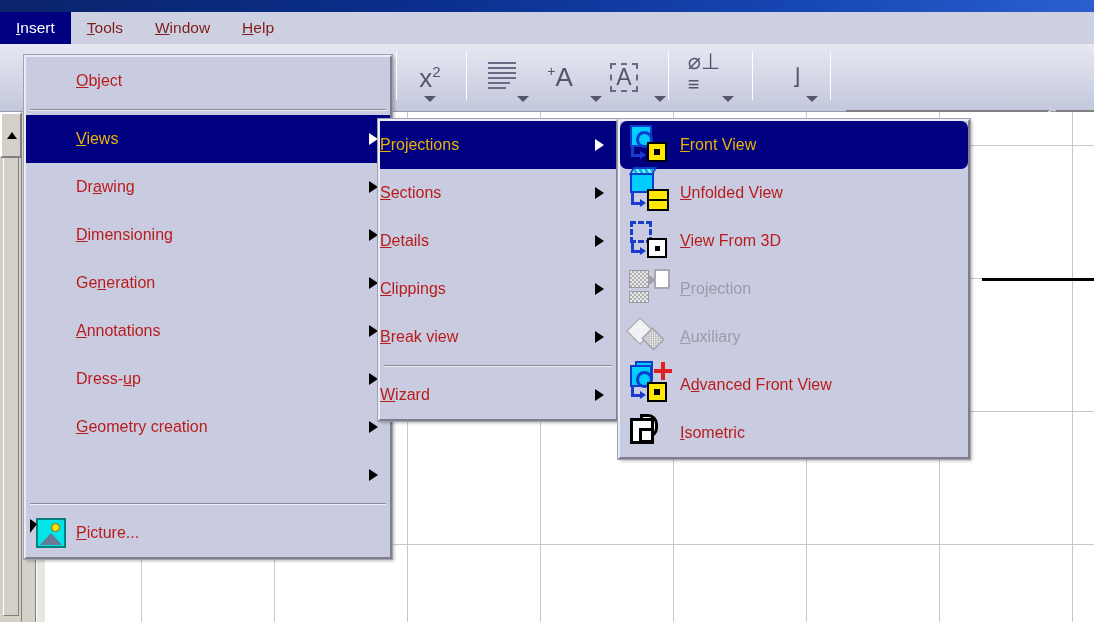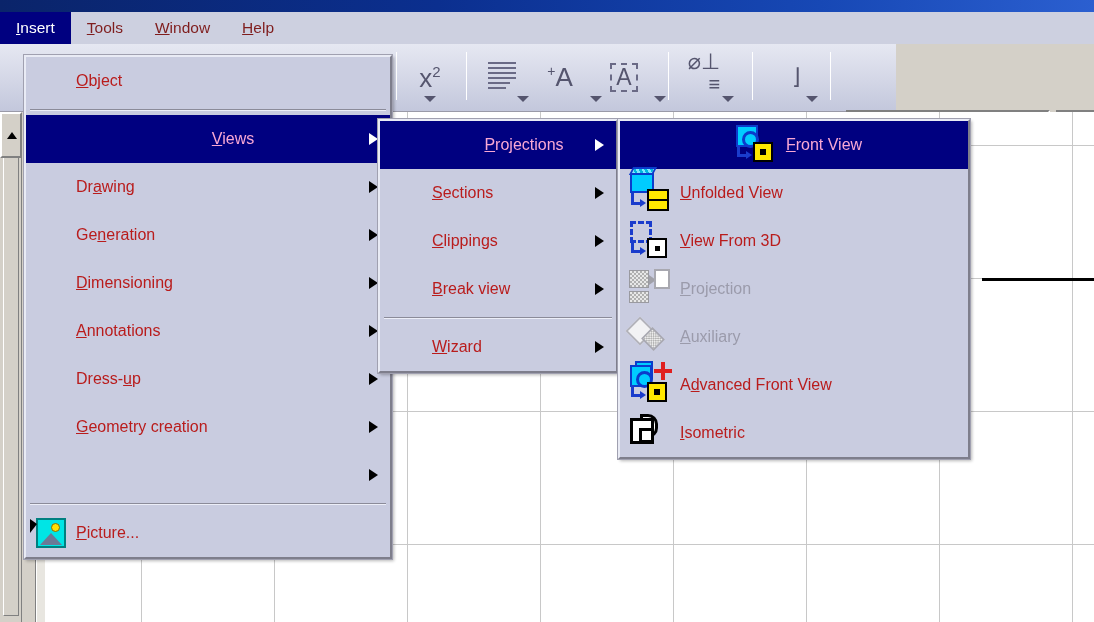--- a/index.html
+++ b/index.html
@@ -33,24 +33,23 @@
     height: 32px; line-height: 32px;
     padding: 0 16px;
     font-size: 15.5px; color: #7f1d1d;
     white-space: nowrap;
   }
   .menubar-item.active { background: #000080; color: #ffffff; }
   .menubar-item u { text-decoration: underline; }
 
   
   .toolbar {
-    position: absolute; left: 0; top: 44px; width: 896px; height: 68px;
+    position: absolute; left: 0; top: 44px; width: 1094px; height: 68px;
     background: linear-gradient(to bottom, #e6e8f2 0%, #d3d6e6 55%, #c3c7dc 100%);
     border-bottom: 1px solid #9a9aa8;
-    text-align: right;
   }
   .tb-sep {
     position: absolute; top: 8px; width: 1px; height: 48px;
     background: #8e8e9e; border-right: 1px solid #ffffff;
   }
   .tb-btn {
     position: absolute;
     width: 52px; height: 50px;
     display: flex; align-items: center; justify-content: center;
     color: #4a4a66;
@@ -155,21 +154,21 @@
     box-shadow: 2px 2px 3px rgba(0,0,0,0.28);
     z-index: 40;
   }
   .menu-item {
     position: relative;
     height: 48px; line-height: 48px;
     font-size: 16px; color: #b91c1c;
     white-space: nowrap;
     display: flex; align-items: center;
   }
-  .menu-item.sel { background: #000080; color: #f9a8d4; justify-content: center; }
+  .menu-item.sel { background: #000080; color: #eab308; }
   .menu-item.disabled { color: #9b9bab; }
   .menu-label { display: inline-block; }
   .menu-label u { text-decoration: underline; }
   .arrow {
     position: absolute; right: 12px; top: 50%; margin-top: -6px;
     width: 0; height: 0;
     border-top: 6px solid transparent;
     border-bottom: 6px solid transparent;
     border-left: 9px solid #000;
   }
@@ -179,25 +178,25 @@
     border-top: 1px solid #8b8b99;
     border-bottom: 1px solid #eceef8;
   }
 
   
   #menu-insert { left: 24px; top: 55px; width: 368px; }
   #menu-insert .menu-item { padding-left: 50px; }
 
   
   #menu-views { left: 378px; top: 119px; width: 240px; }
-  #menu-views .menu-item { padding-left: 52px; }
+  #menu-views .menu-item { }
 
   
   #menu-projections { left: 618px; top: 119px; width: 352px; }
-  #menu-projections .menu-item { padding-left: 8px; }
+  #menu-projections .menu-item { padding-left: 8px; border-radius: 7px; }
 
   .mi-icon {
     width: 46px; height: 40px; flex: 0 0 46px;
     position: relative; margin-right: 6px;
   }
   .mi-text { font-size: 16px; }
 
   
   .pic-icon {
     position: absolute; left: 10px; top: 50%; margin-top: -15px;
@@ -463,25 +462,25 @@
 
     <div class="menu-item sel">
       <span class="menu-label"><u>V</u>iews</span>
       <span class="arrow"></span>
     </div>
     <div class="menu-item">
       <span class="menu-label">Dr<u>a</u>wing</span>
       <span class="arrow"></span>
     </div>
     <div class="menu-item">
+      <span class="menu-label"><u>D</u>imensioning</span>
+      <span class="arrow"></span>
+    </div>
+    <div class="menu-item">
       <span class="menu-label">Ge<u>n</u>eration</span>
-      <span class="arrow"></span>
-    </div>
-    <div class="menu-item">
-      <span class="menu-label"><u>D</u>imensioning</span>
       <span class="arrow"></span>
     </div>
     <div class="menu-item">
       <span class="menu-label"><u>A</u>nnotations</span>
       <span class="arrow"></span>
     </div>
     <div class="menu-item">
       <span class="menu-label">Dress-<u>u</u>p</span>
       <span class="arrow"></span>
     </div>
@@ -502,20 +501,24 @@
     </div>
   </div>
 
   <div class="menu" id="menu-views">
     <div class="menu-item sel">
       <span class="menu-label"><u>P</u>rojections</span>
       <span class="arrow"></span>
     </div>
     <div class="menu-item">
       <span class="menu-label"><u>S</u>ections</span>
+      <span class="arrow"></span>
+    </div>
+    <div class="menu-item">
+      <span class="menu-label"><u>D</u>etails</span>
       <span class="arrow"></span>
     </div>
     <div class="menu-item">
       <span class="menu-label"><u>C</u>lippings</span>
       <span class="arrow"></span>
     </div>
     <div class="menu-item">
       <span class="menu-label"><u>B</u>reak view</span>
       <span class="arrow"></span>
     </div>

